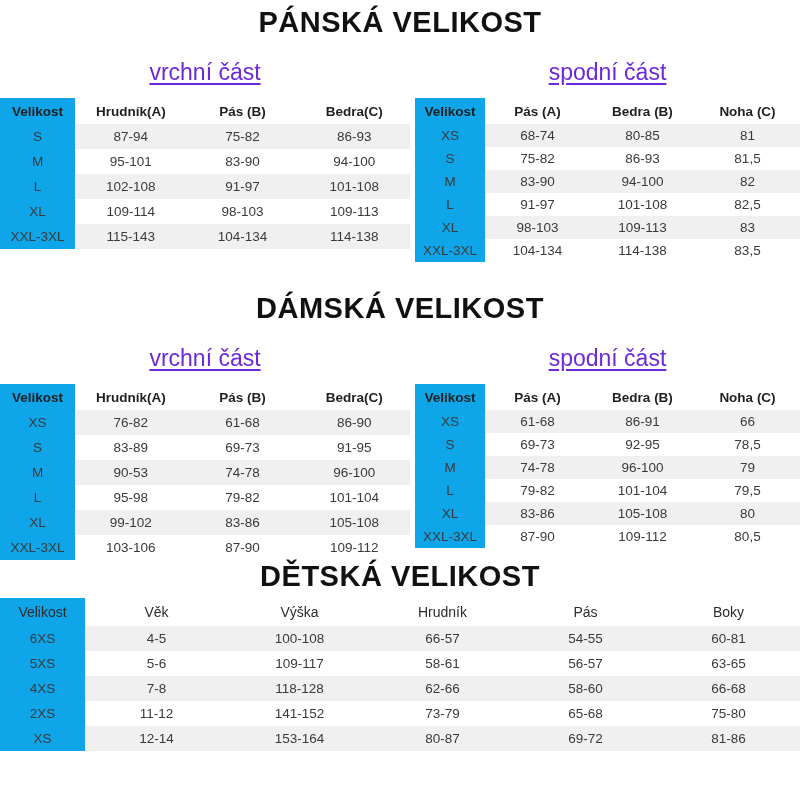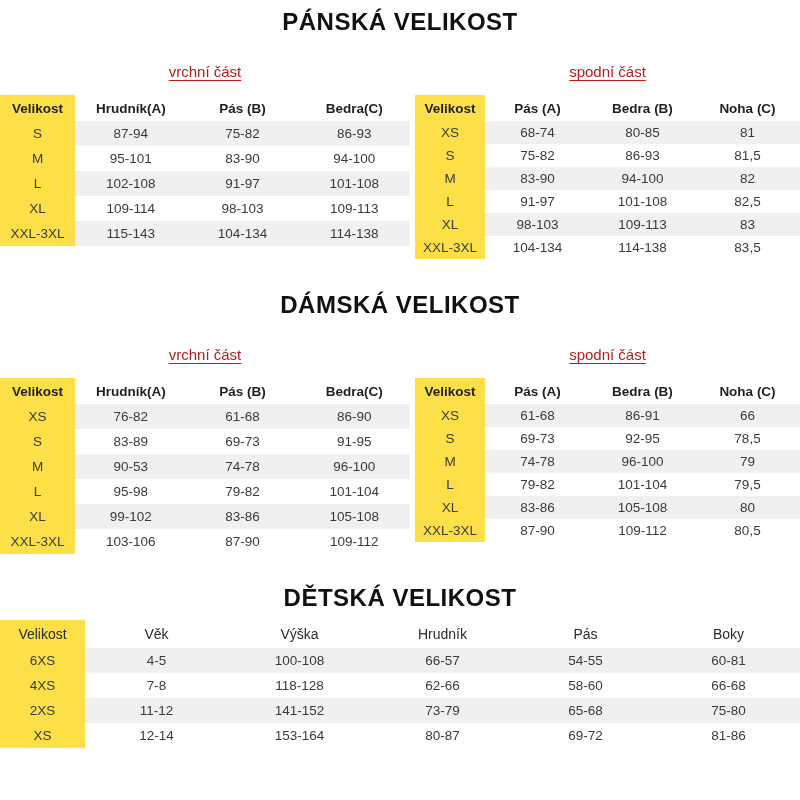--- a/index.html
+++ b/index.html
@@ -5,58 +5,58 @@
   html, body { margin: 0; padding: 0; background: #ffffff; }
   body {
     width: 800px; height: 800px; overflow: hidden;
     font-family: "Liberation Sans", sans-serif;
     color: #333333;
   }
   .page { width: 800px; padding-top: 6px; box-sizing: border-box; }
 
   .section-title {
     margin: 0 0 24px 0;
-    font-size: 24px;
+    font-size: 29px;
     line-height: 32px;
     font-weight: bold;
     letter-spacing: 0.5px;
     text-align: center;
     color: #111111;
   }
   .section-women .section-title { margin-top: 30px; }
-  .section-kids  .section-title { margin-top: 28px; margin-bottom: 6px; }
+  .section-kids  .section-title { margin-bottom: 6px; }
 
   .pair { display: flex; gap: 5px; align-items: flex-start; }
   .tblock-left  { width: 410px; }
   .tblock-right { width: 385px; }
   .tblock-full  { width: 800px; }
 
   .subtitle-line { text-align: center; margin: 0 0 13px 0; line-height: 20px; }
   .subtitle-line span {
-    font-size: 15px;
-    color: #b91c1c;
+    font-size: 23px;
+    color: #6d28d9;
     text-decoration: underline;
     text-underline-offset: 3px;
   }
 
   table { border-collapse: collapse; width: 100%; table-layout: fixed; }
   th, td {
     text-align: center;
     vertical-align: middle;
     padding: 0;
     font-size: 13.5px;
     color: #3a3a3a;
     overflow: hidden;
     white-space: nowrap;
   }
   thead th { font-weight: bold; color: #1f1f1f; height: 26px; }
   tbody td { height: 25px; }
 
   
-  th:first-child, td:first-child { background: #fde047; }
+  th:first-child, td:first-child { background: #0ea5e9; }
   tbody tr:nth-child(odd) { background: #f0f0f1; }
 
   .t-left  col.c-size { width: 75px; }
   .t-right col.c-size { width: 70px; }
   .t-kids  col.c-size { width: 85px; }
 
   .t-right tbody td { height: 23px; }
 
   .t-kids thead th { font-weight: normal; height: 28px; font-size: 14px; color: #2b2b2b; }
   .t-kids tbody td { height: 25px; }
@@ -325,20 +325,28 @@
           <tbody>
             <tr>
               <td>6XS</td>
               <td>4-5</td>
               <td>100-108</td>
               <td>66-57</td>
               <td>54-55</td>
               <td>60-81</td>
             </tr>
             <tr>
+              <td>5XS</td>
+              <td>5-6</td>
+              <td>109-117</td>
+              <td>58-61</td>
+              <td>56-57</td>
+              <td>63-65</td>
+            </tr>
+            <tr>
               <td>4XS</td>
               <td>7-8</td>
               <td>118-128</td>
               <td>62-66</td>
               <td>58-60</td>
               <td>66-68</td>
             </tr>
             <tr>
               <td>2XS</td>
               <td>11-12</td>

